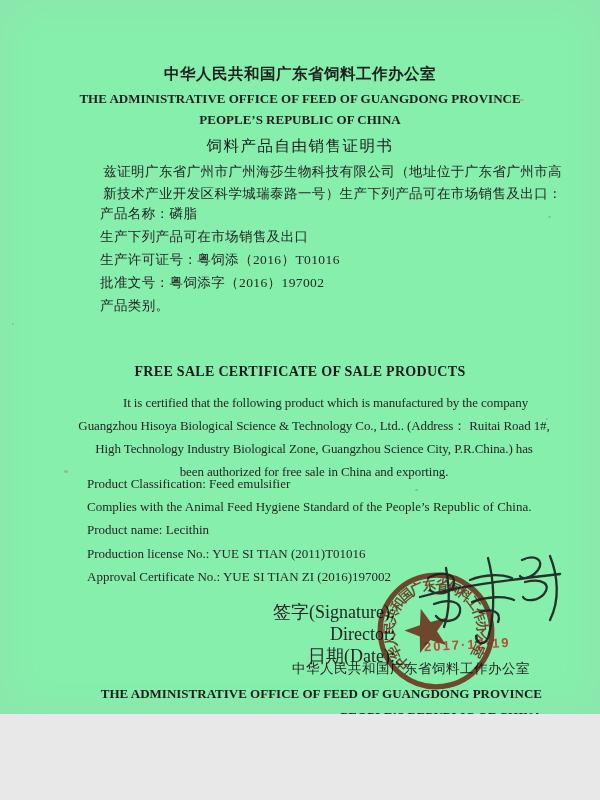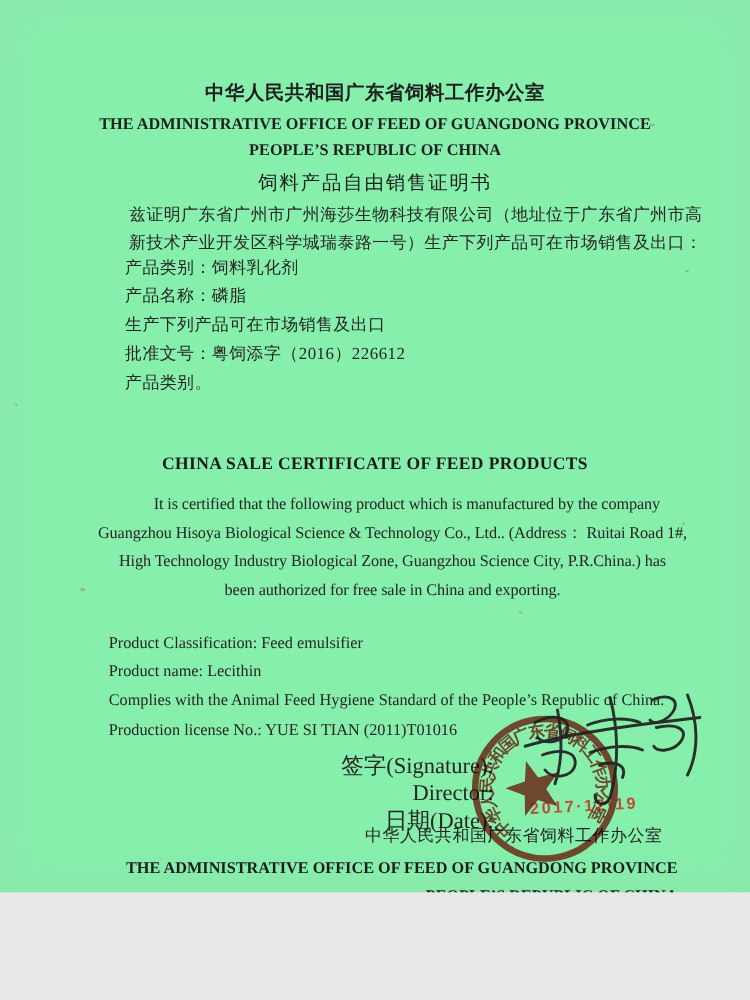--- a/index.html
+++ b/index.html
@@ -18,21 +18,21 @@
   .center { left:0; right:0; text-align:center; }
   .header-cn { top:64px; font-size:15.5px; font-weight:bold; letter-spacing:0.5px; color:#1f1f1f; }
   .header-en { top:88px; font-size:13px; font-weight:bold; line-height:21px; color:#1f1f1f; }
   .title-cn { top:136px; font-size:15.5px; font-weight:normal; letter-spacing:1.5px; color:#1c1c1c; }
   .intro { top:161px; left:62px; width:500px; font-size:13.5px; line-height:22px; letter-spacing:0.4px;text-align:right; }
   .intro .line1 { padding-left:38px; }
   .cn-items { top:202px; left:100px; font-size:13.5px; line-height:23px; letter-spacing:0.4px; }
   .en-title { top:364px; font-size:14px; font-weight:bold; letter-spacing:0.3px; color:#1b1b1b; }
   .en-para { top:391px; left:64px; width:500px; font-size:13px; line-height:23px; letter-spacing:-0.1px;text-align:center; }
   .en-para .line1 { padding-left:23px; }
-  .en-items { top:502px; left:87px; font-size:13px; line-height:23.2px; }
+  .en-items { top:472px; left:87px; font-size:13px; line-height:23.2px; }
   .sig-block { top:601px; right:205px; text-align:right; font-size:18px; line-height:22px; }
   .footer-cn { top:660px; right:70px; font-size:13.5px; letter-spacing:0.5px; }
   .footer-en { top:682px; right:58px; text-align:right; font-size:13px; font-weight:bold; line-height:23px; color:#1d1d1d; }
   .date-stamp {
     top:637px; left:424px;
     color:#c23a2a; font-size:13px; font-weight:bold; letter-spacing:2px;
     transform:rotate(-3deg); opacity:0.9;
     font-family:"Liberation Sans","DejaVu Sans",sans-serif;
   }
   .seal {
@@ -58,41 +58,42 @@
   </div>
 
   <div class="abs center title-cn text-layer">饲料产品自由销售证明书</div>
 
   <div class="abs intro text-layer">
     <div class="line1">兹证明广东省广州市广州海莎生物科技有限公司（地址位于广东省广州市高</div>
     <div>新技术产业开发区科学城瑞泰路一号）生产下列产品可在市场销售及出口：</div>
   </div>
 
   <div class="abs cn-items text-layer">
-    <div>产品类别：饲料乳化剂</div>
     <div>产品名称：磷脂</div>
     <div>生产下列产品可在市场销售及出口</div>
-    <div>批准文号：粤饲添字（2016）226612</div>
+    <div>生产许可证号：粤饲添（2016）T01016</div>
+    <div>批准文号：粤饲添字（2016）197002</div>
     <div>产品类别。</div>
   </div>
 
-  <div class="abs center en-title text-layer">CHINA SALE CERTIFICATE OF FEED PRODUCTS</div>
+  <div class="abs center en-title text-layer">FREE SALE CERTIFICATE OF SALE PRODUCTS</div>
 
   <div class="abs en-para text-layer">
     <div class="line1">It is certified that the following product which is manufactured by the company</div>
     <div>Guangzhou Hisoya Biological Science &amp; Technology Co., Ltd.. (Address： Ruitai Road 1#,</div>
     <div>High Technology Industry Biological Zone, Guangzhou Science City, P.R.China.) has</div>
     <div>been authorized for free sale in China and exporting.</div>
   </div>
 
   <div class="abs en-items text-layer">
     <div>Product Classification: Feed emulsifier</div>
+    <div>Complies with the Animal Feed Hygiene Standard of the People’s Republic of China.</div>
     <div>Product name: Lecithin</div>
-    <div>Complies with the Animal Feed Hygiene Standard of the People’s Republic of China.</div>
     <div>Production license No.: YUE SI TIAN (2011)T01016</div>
+    <div>Approval Certificate No.: YUE SI TIAN ZI (2016)197002</div>
   </div>
 
   <div class="abs sig-block text-layer">
     <div>签字(Signature):</div>
     <div>Director:</div>
     <div>日期(Date):</div>
   </div>
 
   <div class="abs date-stamp">2017·12·19</div>
 

